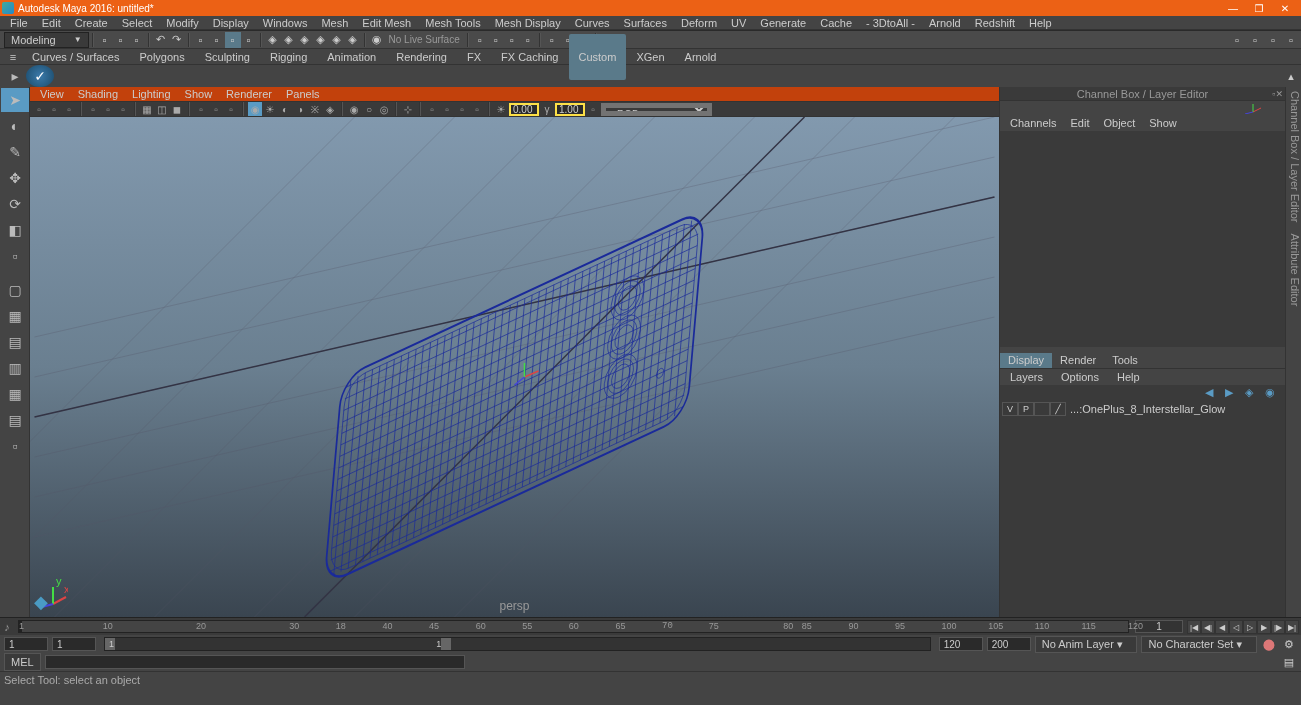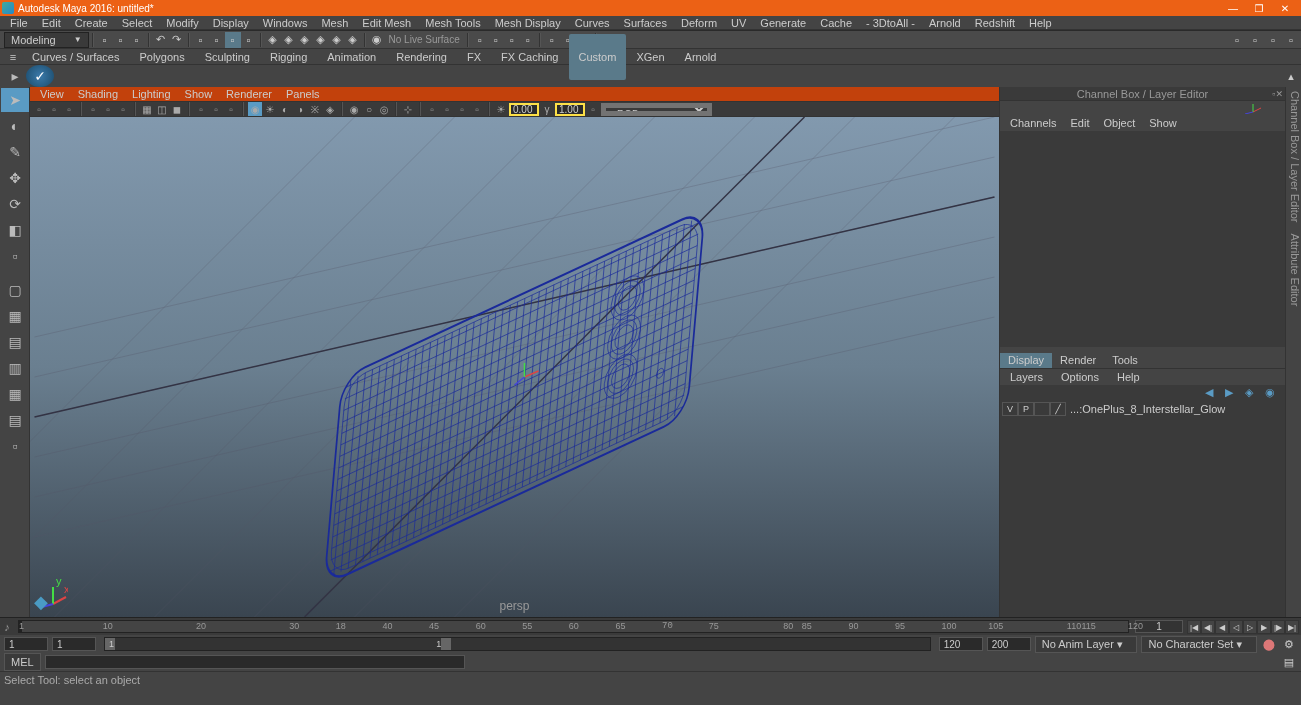--- a/index.html
+++ b/index.html
@@ -446,21 +446,21 @@
       <div class="tl-tick" style="left: 49.5798%;">60</div>
       <div class="tl-tick" style="left: 53.7815%;">65</div>
       <div class="tl-tick" style="left: 57.9832%; font-family: Liberation Mono, monospace;">70</div>
       <div class="tl-tick" style="left: 62.1849%;">75</div>
       <div class="tl-tick" style="left: 66.3866%; margin-left: 28px;">80</div>
       <div class="tl-tick" style="left: 70.5882%;">85</div>
       <div class="tl-tick" style="left: 74.7899%;">90</div>
       <div class="tl-tick" style="left: 78.9916%;">95</div>
       <div class="tl-tick" style="left: 83.1933%;">100</div>
       <div class="tl-tick" style="left: 87.395%;">105</div>
-      <div class="tl-tick" style="left: 91.5966%; margin-left: 32px;">110</div>
+      <div class="tl-tick" style="left: 91.5966%;">110</div>
       <div class="tl-tick" style="left: 95.7983%;">115</div>
       <div class="tl-tick" style="left: 100%;">120</div>
     </div>
   <div class="tl-playhead">1</div>
   <div class="playback">
     <div class="pb-btn">|◀</div>
     <div class="pb-btn">◀|</div>
     <div class="pb-btn">◀</div>
     <div class="pb-btn">◁</div>
     <div class="pb-btn">▷</div>

